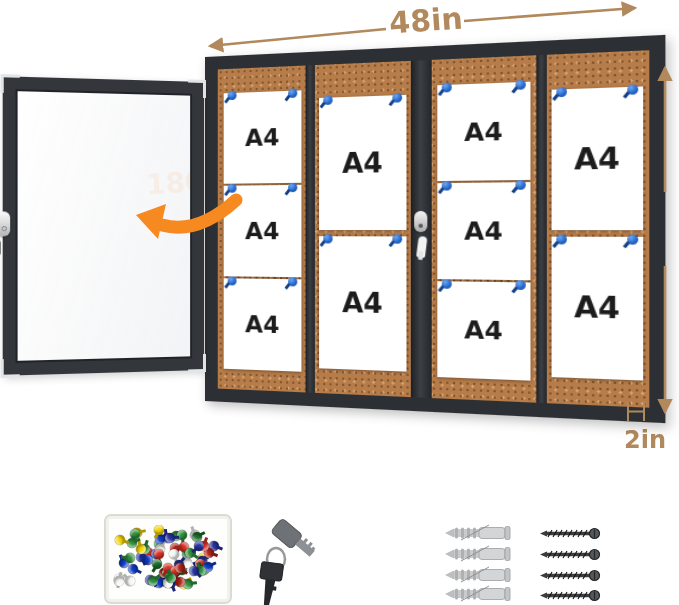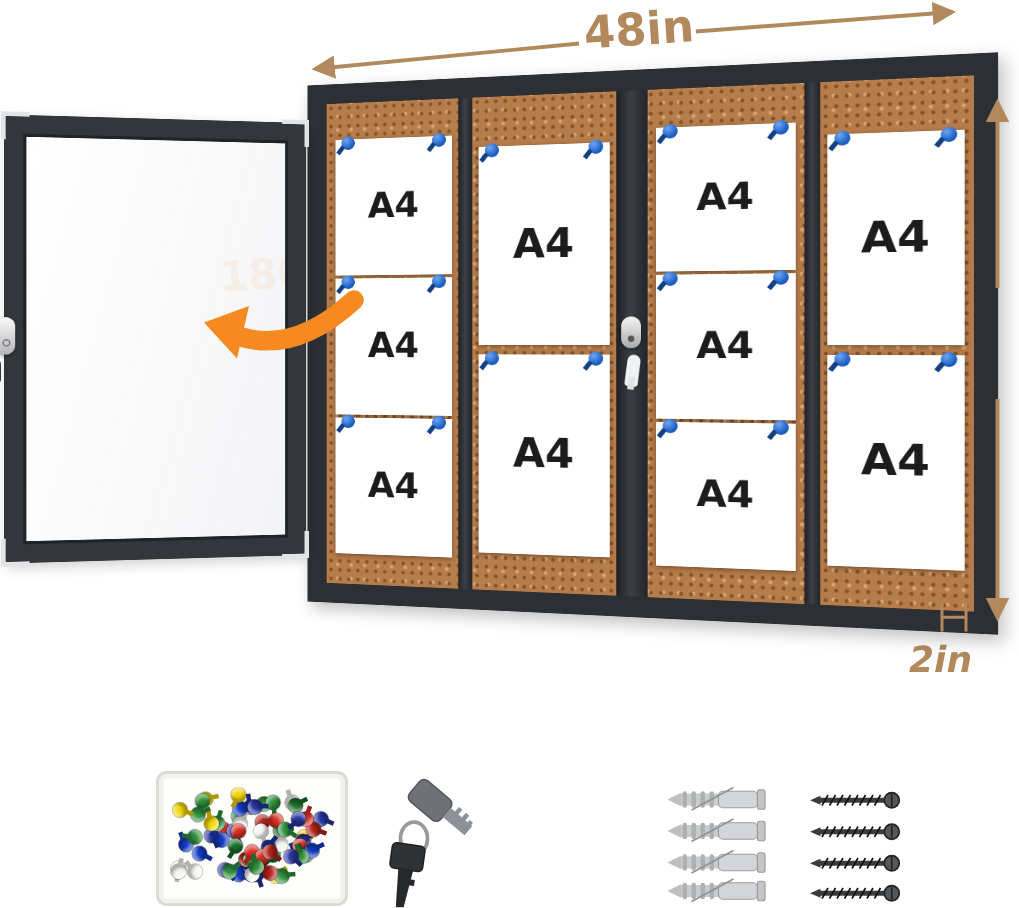--- a/index.html
+++ b/index.html
@@ -2,21 +2,21 @@
 <html><head>
 <meta charset="utf-8">
 <style>
   html,body{margin:0;padding:0;background:#fff;}
   .stage{position:relative;width:679px;height:605px;background:#fff;overflow:hidden;
          font-family:"DejaVu Sans","Liberation Sans",sans-serif;}
   
   .dim{position:absolute;color:#b1895c;font-weight:bold;letter-spacing:0px;}
   .lbl-48{left:386px;top:3px;width:80px;font-size:30px;text-align:center;transform:rotate(-4deg);}
   .lbl-30{left:620px;top:213px;width:70px;height:30px;font-size:27px;text-align:center;transform:rotate(-90deg);}
-  .lbl-2{left:606px;top:426px;width:60px;font-size:24px;text-align:left;font-style:italic;}
+  .lbl-2{left:606px;top:426px;width:60px;font-size:24px;text-align:right;}
   .lbl-180{position:absolute;left:146px;top:166px;font-size:28px;font-weight:bold;color:#f6891f;
            transform:rotate(-4deg);
            text-shadow:2px 0 0 #fff,-2px 0 0 #fff,0 2px 0 #fff,0 -2px 0 #fff,
                        1.5px 1.5px 0 #fff,-1.5px 1.5px 0 #fff,1.5px -1.5px 0 #fff,-1.5px -1.5px 0 #fff;}
   .dims-svg{position:absolute;left:0;top:0;z-index:40;pointer-events:none;}
   
   .side-face{position:absolute;left:622px;top:60px;width:20px;height:348px;
              background:linear-gradient(to right,#b7b8ba,#dddee0 55%,#c6c7c9);
              transform:skewY(25deg);transform-origin:0 0;}
   .cabinet{position:absolute;left:205px;top:57px;width:417px;height:344px;box-sizing:border-box;

